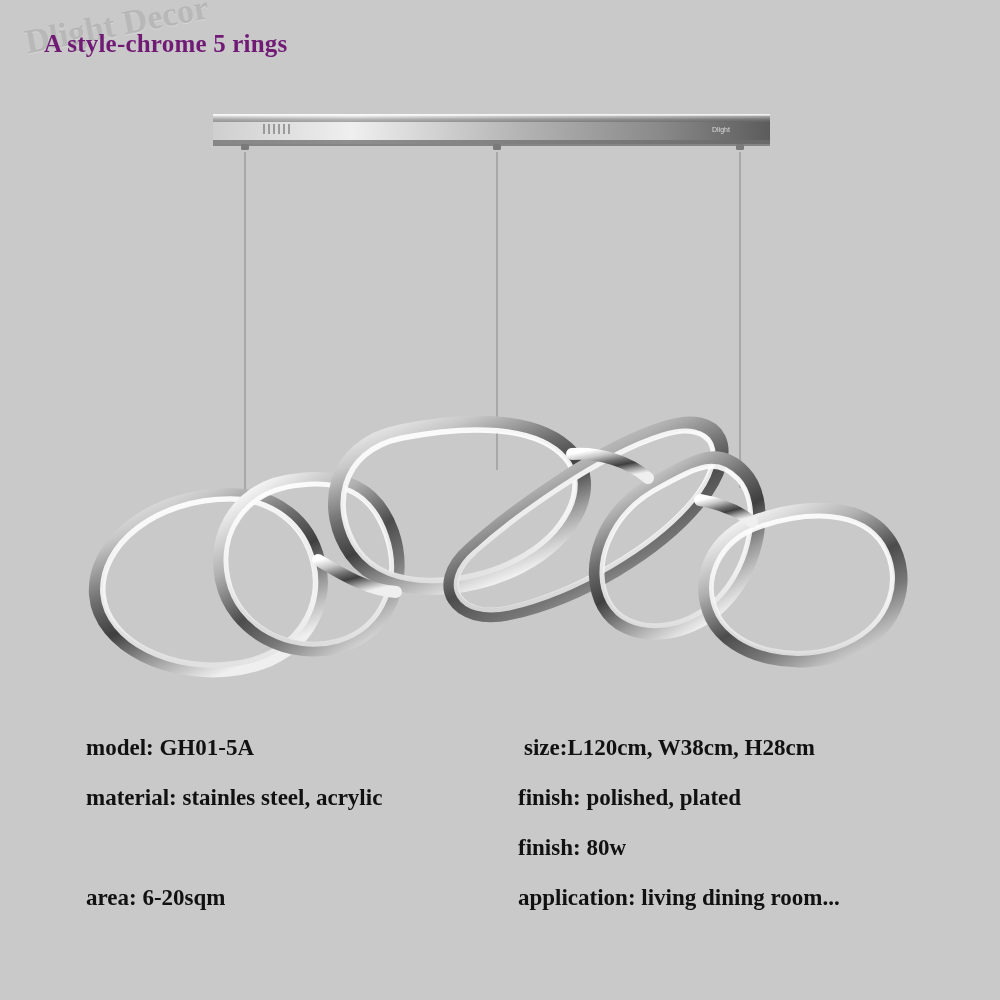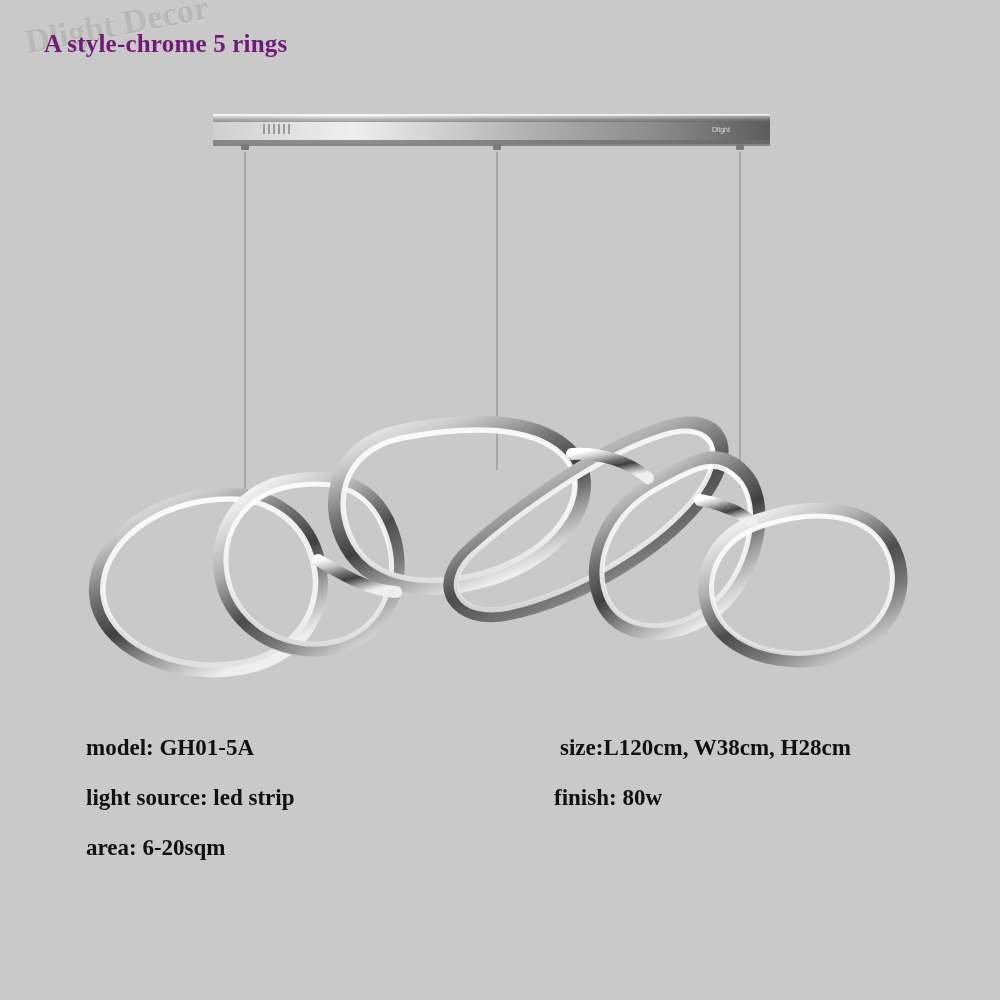--- a/index.html
+++ b/index.html
@@ -75,21 +75,21 @@
     height: 50px;
   }
   .spec-left, .spec-right {
     position: absolute;
     font-size: 23px;
     font-weight: bold;
     color: #111;
     white-space: nowrap;
   }
   .spec-left { left: 86px; }
-  .spec-right { left: 518px; margin-left: 36px; }
+  .spec-right { left: 518px; }
   .spec-row.r0 .spec-right { left: 524px; }
 </style>
 </head>
 <body>
 
 <div class="product-card">
 
   <div class="watermark">Dlight Decor</div>
 
   <div class="title">A style-chrome 5 rings</div>
@@ -202,22 +202,26 @@
         </g>
       </g>
     </svg>
   </div>
 
   <div class="specs">
     <div class="spec-row r0">
       <span class="spec-left">model: GH01-5A</span>
       <span class="spec-right">size:L120cm, W38cm, H28cm</span>
     </div>
+    <div class="spec-row r1">
+      <span class="spec-left">material: stainles steel, acrylic</span>
+      <span class="spec-right">finish: polished, plated</span>
+    </div>
     <div class="spec-row r2">
-      <span class="spec-left">light source: led strip</span>
       <span class="spec-right">finish: 80w</span>
     </div>
     <div class="spec-row r3">
       <span class="spec-left">area: 6-20sqm</span>
+      <span class="spec-right">application: living dining room...</span>
     </div>
   </div>
 
 </div>
 
 </body></html>

